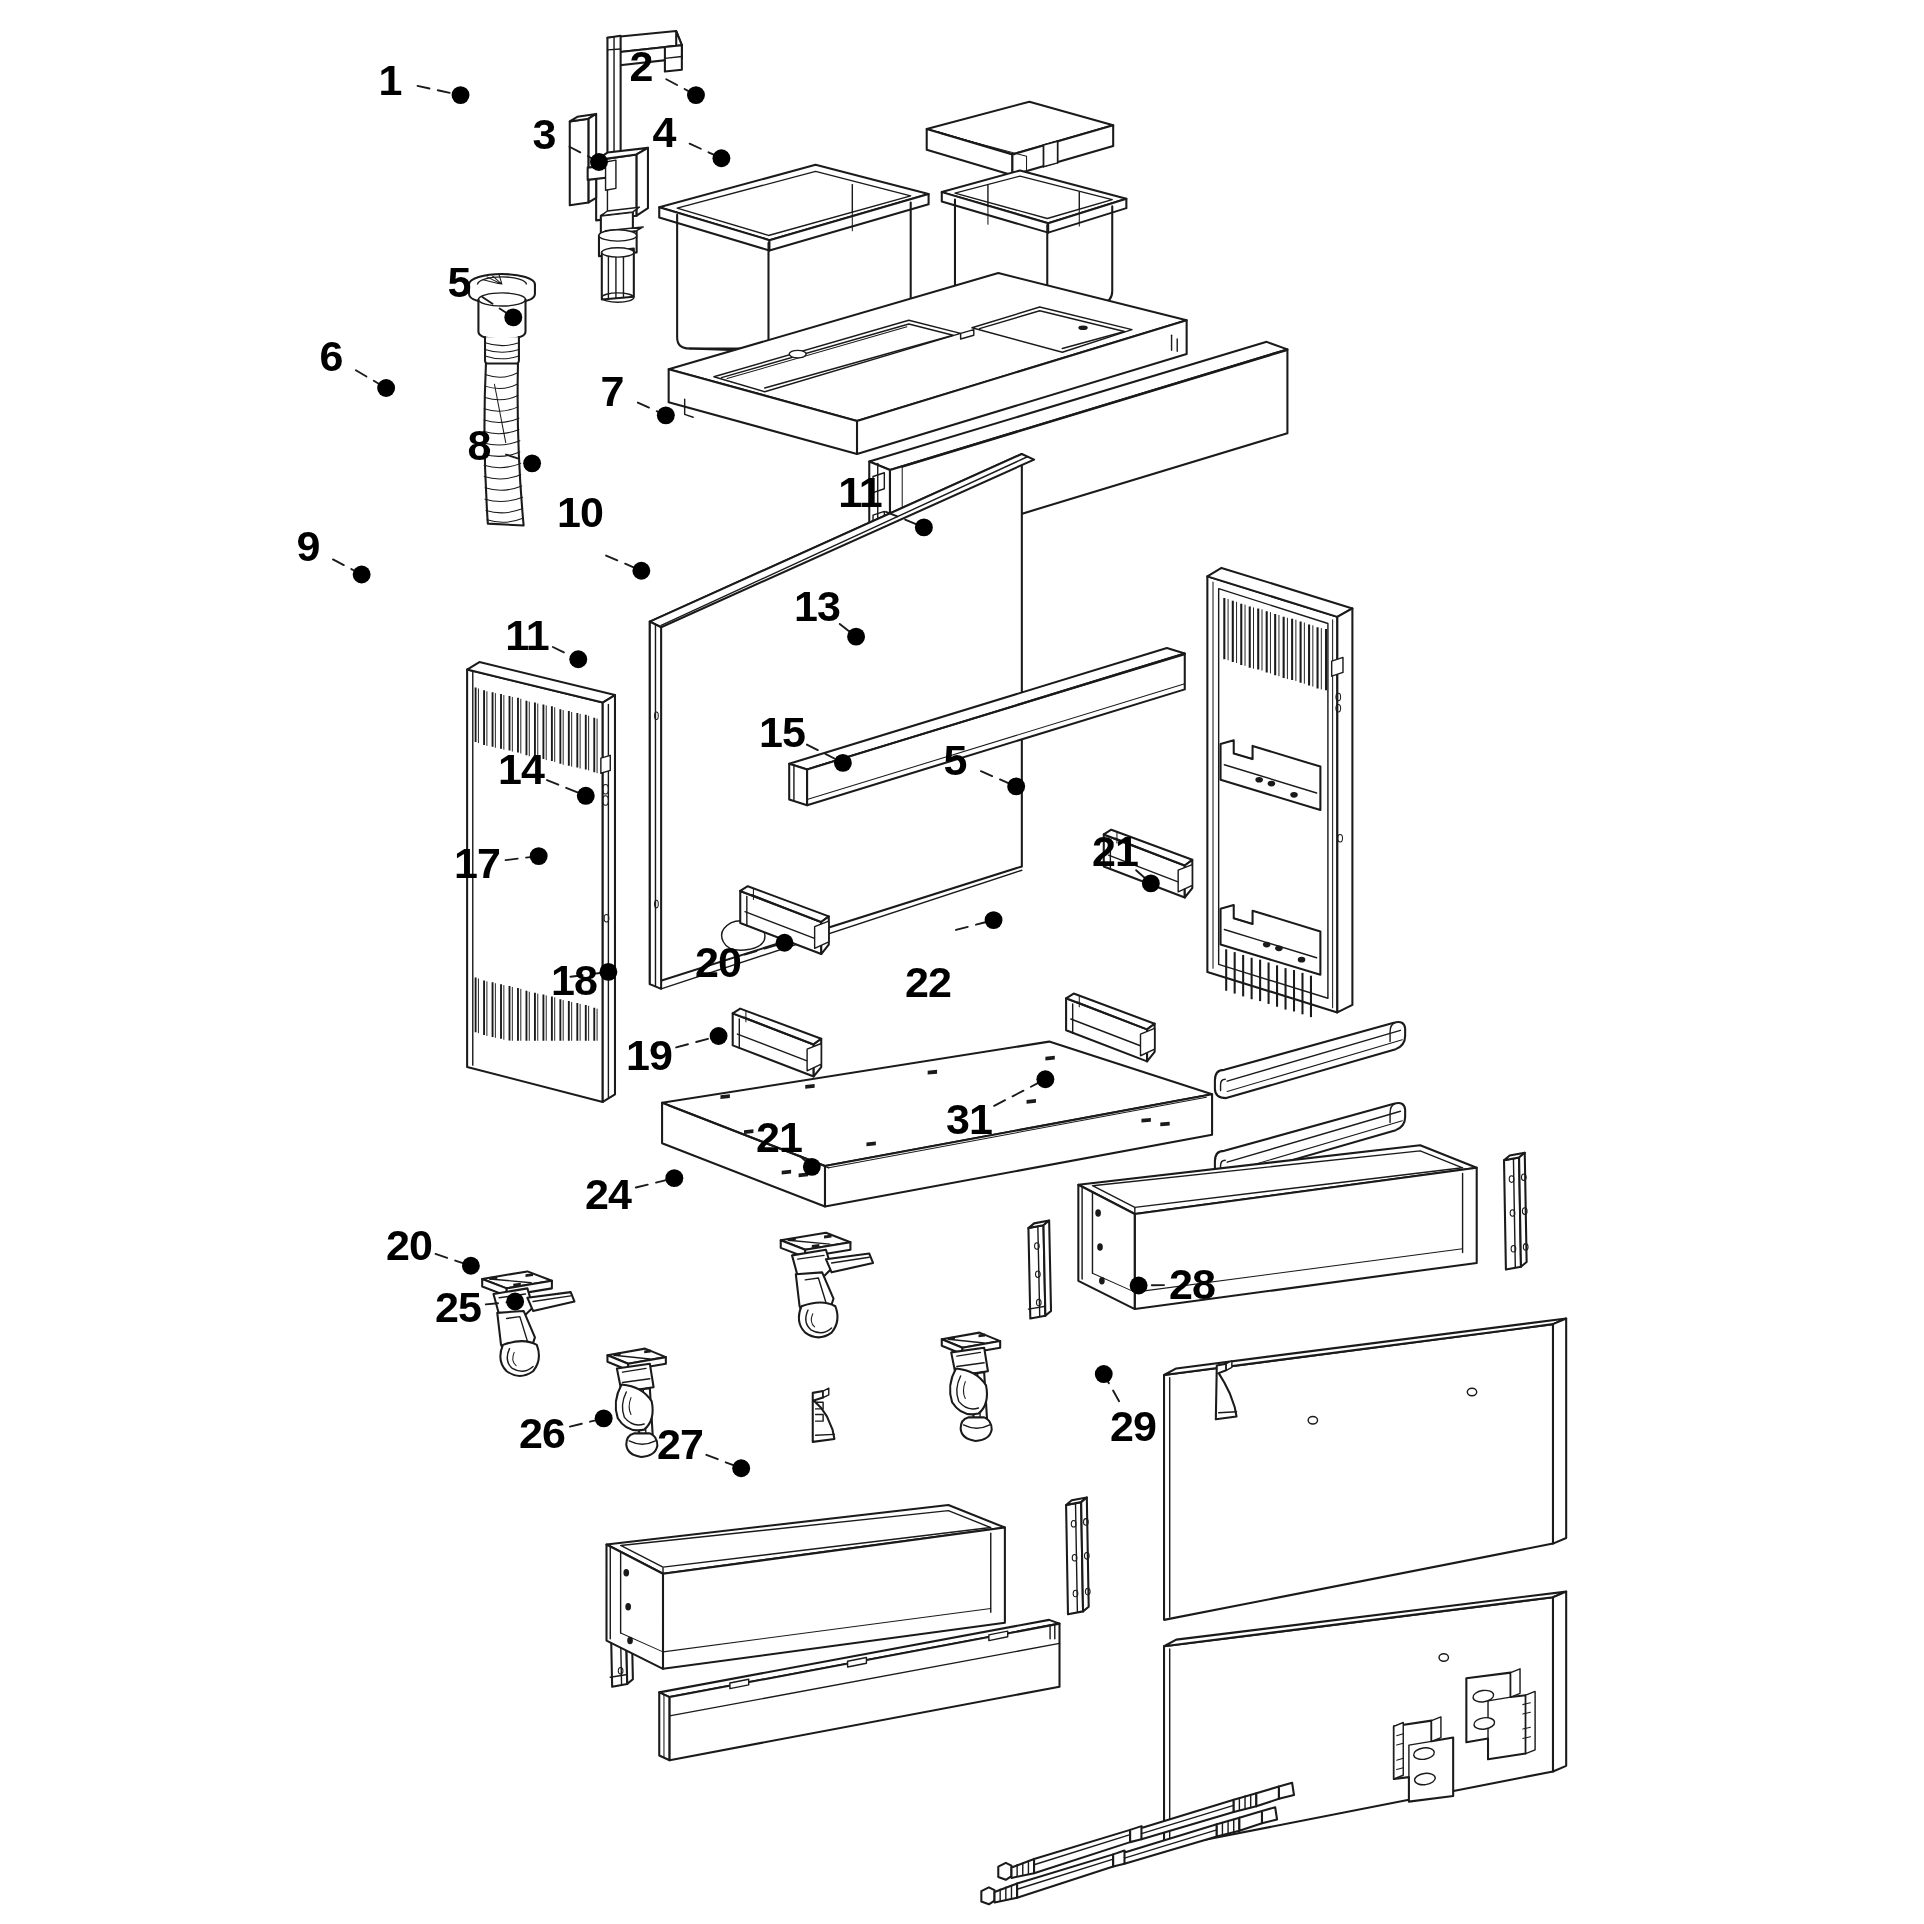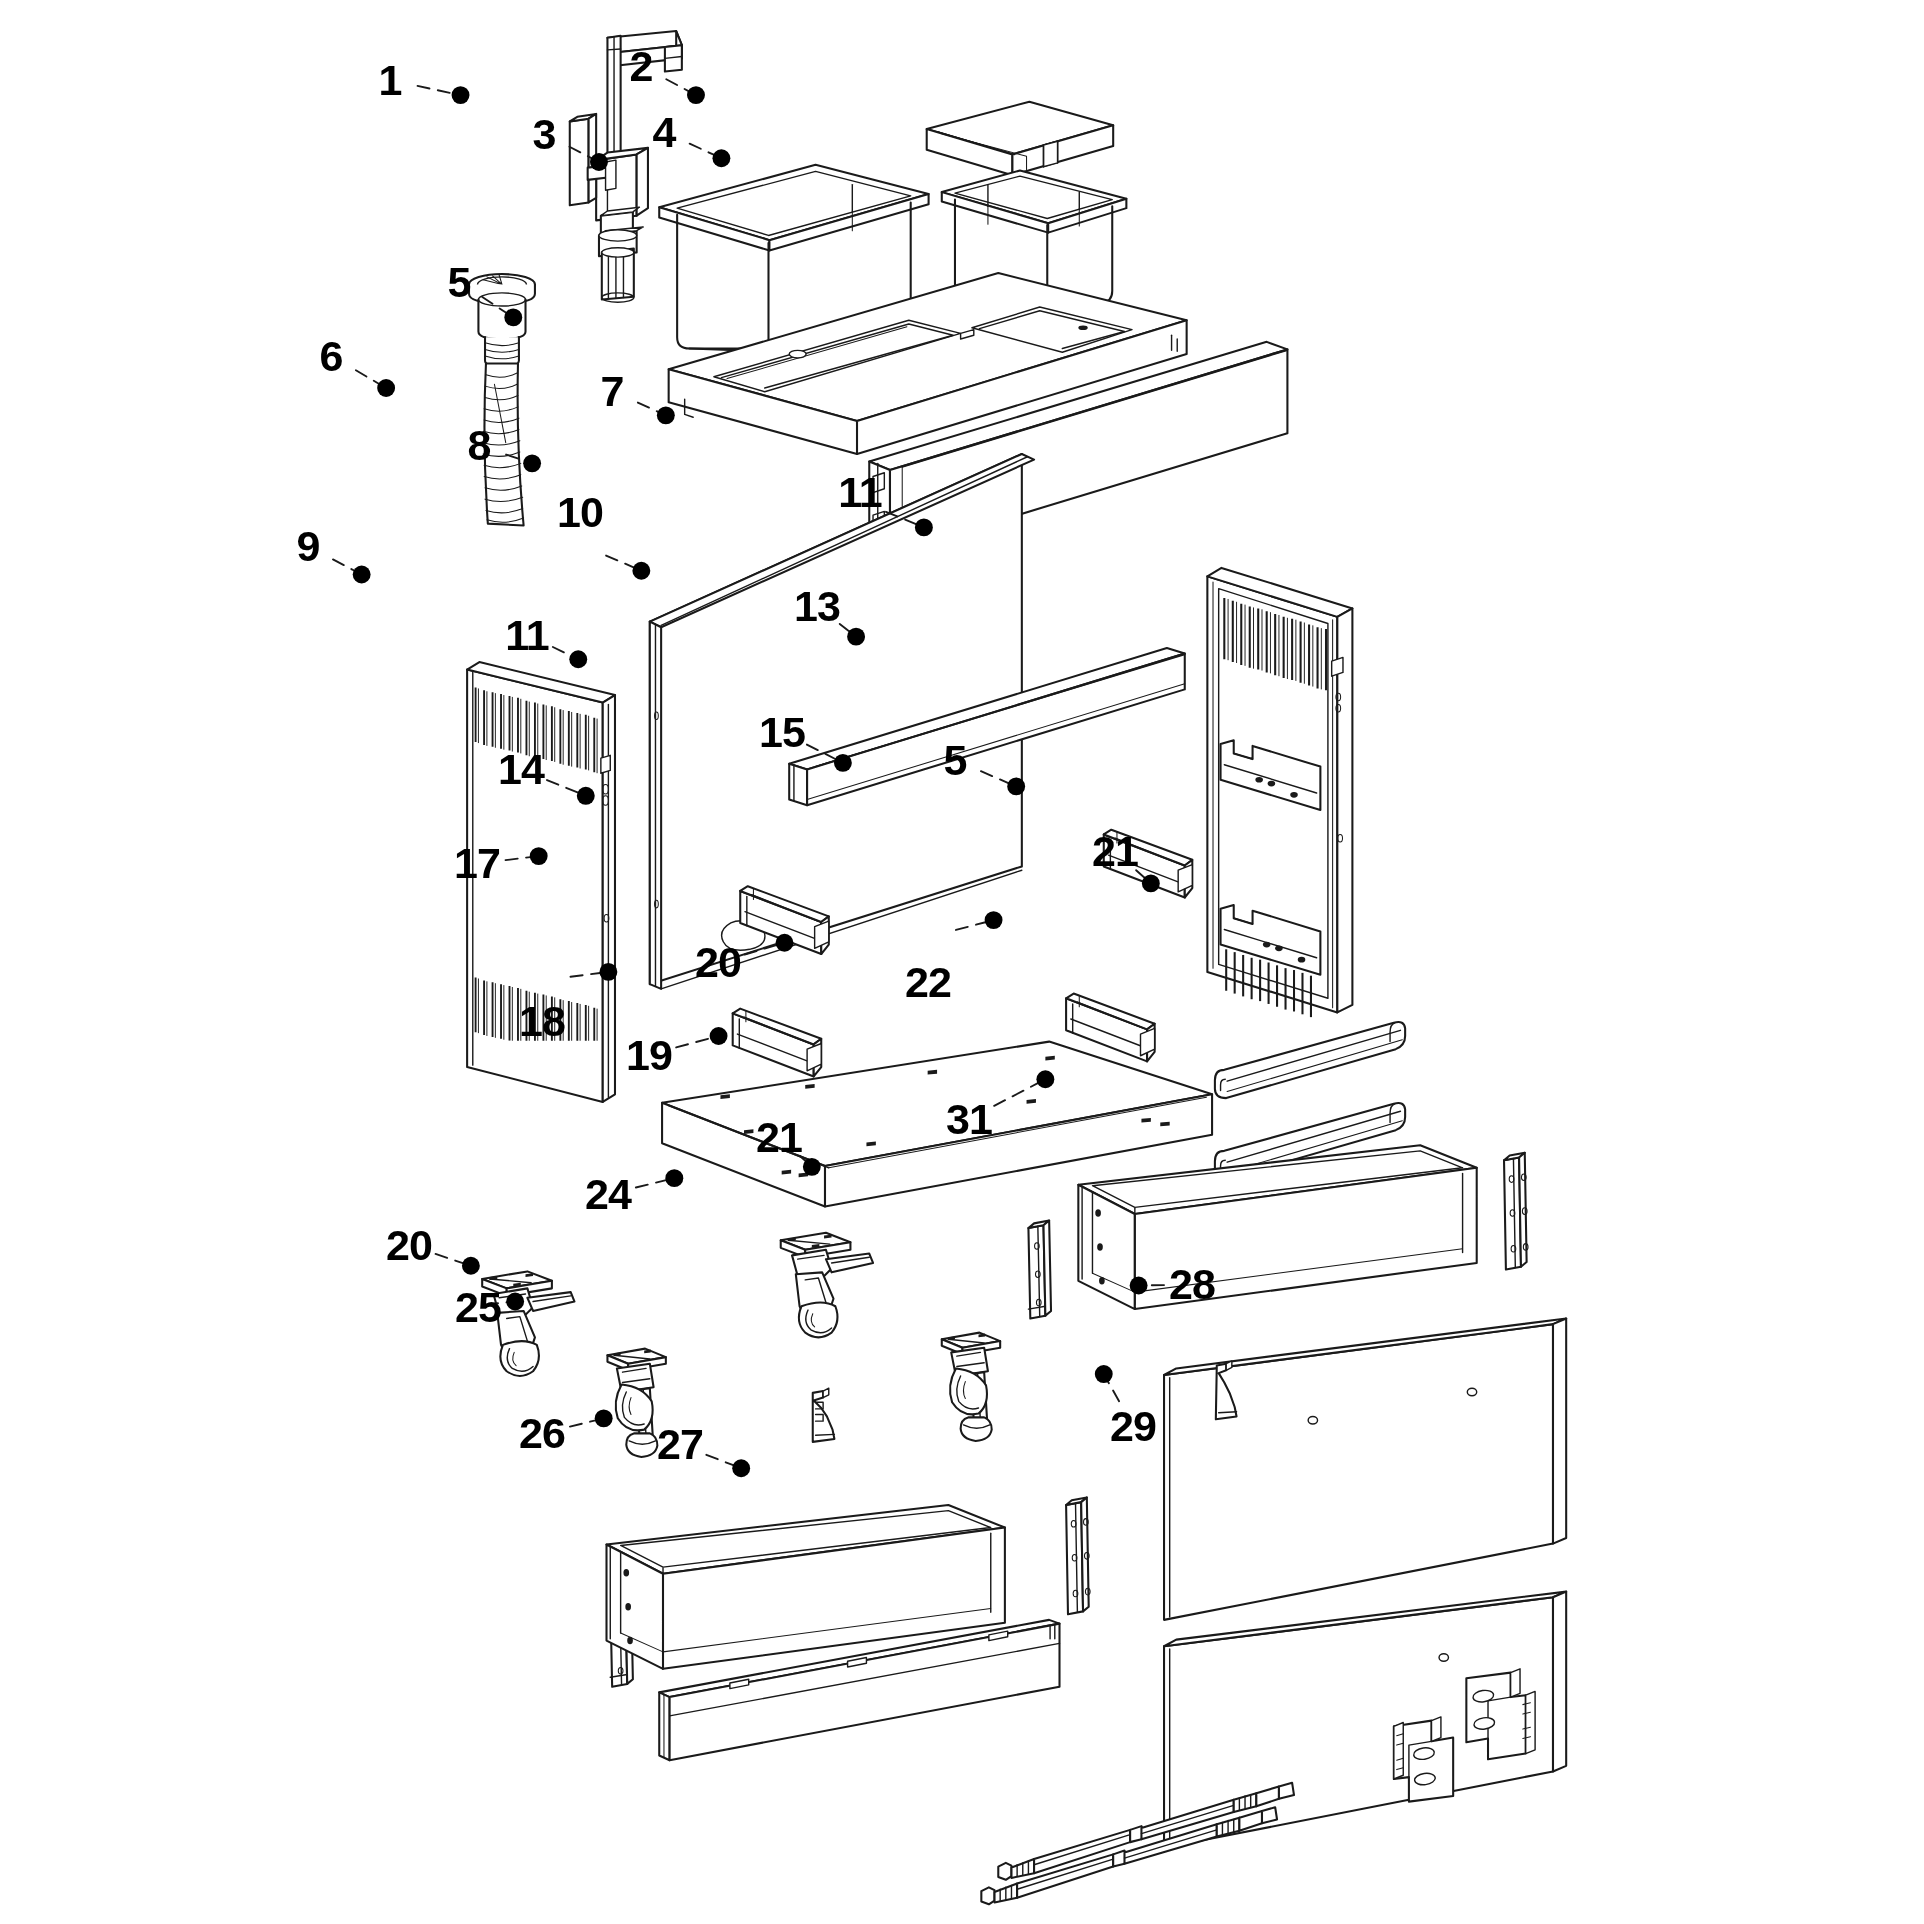--- a/index.html
+++ b/index.html
@@ -839,28 +839,28 @@
       <div class="callout-num" style="left: 479px; top: 445px;">8</div>
       <div class="callout-num" style="left: 308px; top: 546px;">9</div>
       <div class="callout-num" style="left: 580px; top: 512px;">10</div>
       <div class="callout-num" style="left: 860px; top: 492px; text-align: right;">11</div>
       <div class="callout-num" style="left: 527px; top: 635px;">11</div>
       <div class="callout-num" style="left: 817px; top: 606px;">13</div>
       <div class="callout-num" style="left: 521px; top: 769px;">14</div>
       <div class="callout-num" style="left: 782px; top: 732px;">15</div>
       <div class="callout-num" style="left: 955px; top: 760px;">5</div>
       <div class="callout-num" style="left: 477px; top: 863px;">17</div>
-      <div class="callout-num" style="left: 542px; top: 980px; margin-top: 41px;">18</div>
+      <div class="callout-num" style="left: 574px; top: 980px;">18</div>
       <div class="callout-num" style="left: 649px; top: 1055px;">19</div>
       <div class="callout-num" style="left: 718px; top: 962px;">20</div>
       <div class="callout-num" style="left: 1115px; top: 851px;">21</div>
       <div class="callout-num" style="left: 928px; top: 982px;">22</div>
       <div class="callout-num" style="left: 969px; top: 1119px;">31</div>
       <div class="callout-num" style="left: 608px; top: 1194px;">24</div>
-      <div class="callout-num" style="left: 478px; top: 1307px;">25</div>
+      <div class="callout-num" style="left: 458px; top: 1307px;">25</div>
       <div class="callout-num" style="left: 542px; top: 1433px;">26</div>
       <div class="callout-num" style="left: 680px; top: 1444px;">27</div>
       <div class="callout-num" style="left: 1192px; top: 1284px;">28</div>
       <div class="callout-num" style="left: 1133px; top: 1426px;">29</div>
       <div class="callout-num" style="left: 409px; top: 1245px;">20</div>
       <div class="callout-num" style="left: 779px; top: 1137px;">21</div>
     </div>
 
 </div>
 

